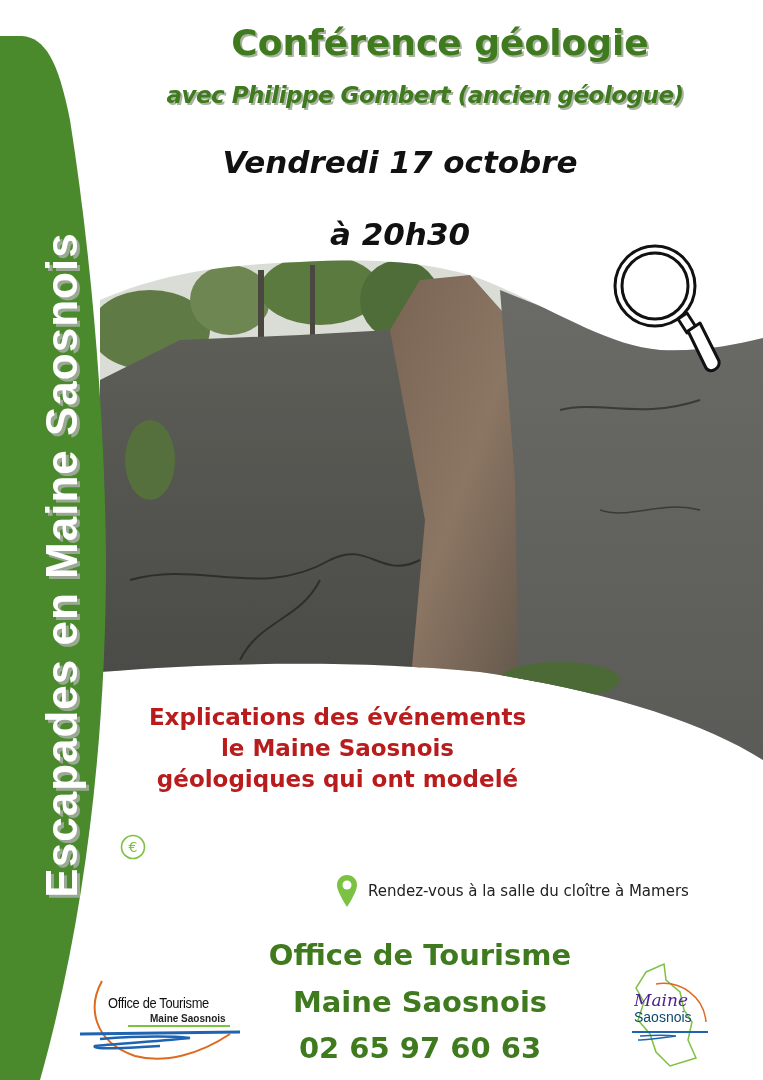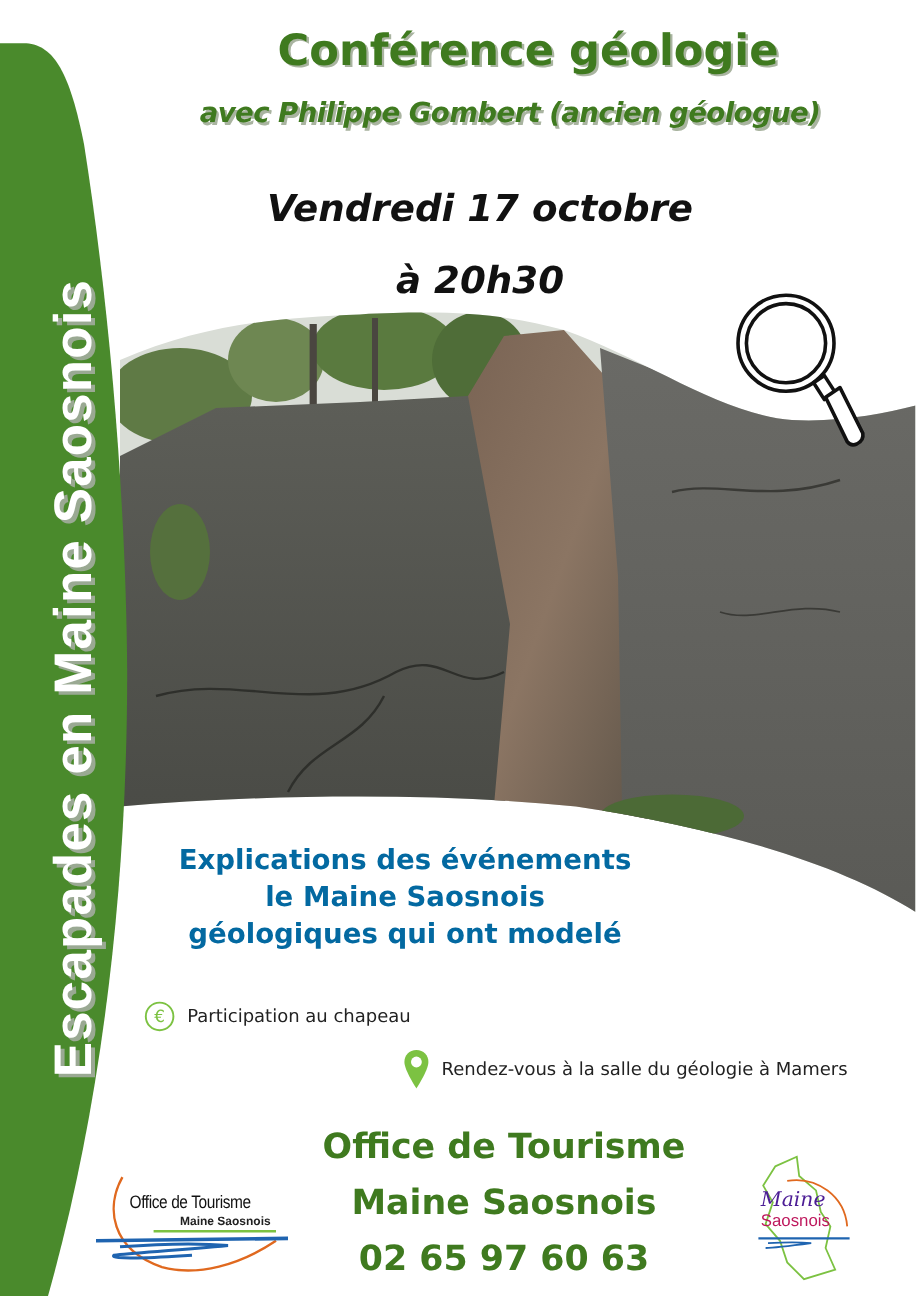--- a/index.html
+++ b/index.html
@@ -29,28 +29,28 @@
       position: absolute; left: 60px; width: 730px; text-align: center; top: 82px;
       font-family: "DejaVu Sans", sans-serif; font-weight: bold; font-style: italic;
       font-size: 23px; color: #3f7a1f; letter-spacing: -0.5px;
       text-shadow: 2px 2px 0 #a9b4a0;
     }
     .date {
       position: absolute; left: 100px; width: 600px; text-align: center;
       font-family: "DejaVu Sans", sans-serif; font-weight: bold; font-style: italic;
       color: #111111; font-size: 31px;
     }
-    .date.l1 { top: 156px; font-style: italic; }
+    .date.l1 { top: 144px; font-style: italic; }
     .date.l2 { top: 216px; }
     .photo-wrap { position: absolute; left: 0; top: 0; width: 763px; height: 1080px; }
     .magnifier { position: absolute; left: 612px; top: 243px; width: 112px; height: 135px; }
     .desc {
       position: absolute; left: 100px; width: 475px; text-align: center; top: 702px;
       font-family: "DejaVu Sans", sans-serif; font-weight: bold;
-      font-size: 23px; line-height: 31px; color: #0369a1;
+      font-size: 23px; line-height: 31px; color: #b91c1c;
     }
     .info {
       position: absolute; display: flex; align-items: center;
       font-family: "DejaVu Sans", sans-serif; font-size: 15px; color: #222222;
     }
     .info.price { left: 120px; top: 834px; }
     .info.place { left: 336px; top: 874px; }
     .info .ico { margin-right: 10px; display: inline-flex; }
     .office {
       position: absolute; left: 230px; width: 380px; text-align: center;
@@ -70,21 +70,21 @@
       position: absolute; left: 70px; top: 37px;
       font-family: "Liberation Sans", sans-serif; font-size: 10px; font-weight: bold; color: #222;
     }
     .logo-right { position: absolute; left: 626px; top: 962px; width: 84px; height: 106px; }
     .logo-right .m {
       position: absolute; left: 8px; top: 28px;
       font-family: "DejaVu Serif", serif; font-style: italic; font-size: 17px; color: #4c1d95;
     }
     .logo-right .s {
       position: absolute; left: 8px; top: 47px;
-      font-family: "Liberation Sans", sans-serif; font-size: 14px; color: #be185d;
+      font-family: "Liberation Sans", sans-serif; font-size: 14px; color: #0c4a6e;
     }
   </style>
 </head>
 <body>
 
 <div class="photo-wrap">
   <svg width="763" height="1080" viewBox="0 0 763 1080" xmlns="http://www.w3.org/2000/svg">
     <defs>
       <clipPath id="photoClip">
         <path d="M100,300 C170,270 230,265 300,262 C380,258 420,262 470,275 C540,300 600,345 660,350 C700,352 735,345 763,338 L763,760 C700,720 600,690 480,672 C360,660 220,662 100,672 Z"></path>
@@ -153,30 +153,29 @@
   <div>géologiques qui ont modelé</div>
 </div>
 
 <div class="info price">
   <span class="ico">
     <svg width="26" height="26" viewBox="0 0 26 26">
         <circle cx="13" cy="13" r="11.5" fill="none" stroke="#7cc242" stroke-width="1.6"></circle>
         <text x="13" y="18" text-anchor="middle" font-size="14" fill="#7cc242" font-family="DejaVu Sans, sans-serif">€</text>
       </svg>
   </span>
-  <span>Participation au chapeau</span>
 </div>
 <div class="info place">
   <span class="ico">
     <svg width="22" height="34" viewBox="0 0 22 34">
         <path d="M11,1 C5,1 1,5.5 1,11 C1,18 11,33 11,33 C11,33 21,18 21,11 C21,5.5 17,1 11,1 Z" fill="#7cc242"></path>
         <circle cx="11" cy="11" r="4.5" fill="#ffffff"></circle>
       </svg>
   </span>
-  <span>Rendez-vous à la salle du géologie à Mamers</span>
+  <span>Rendez-vous à la salle du cloître à Mamers</span>
 </div>
 
 <div class="office l1">Office de Tourisme</div>
 <div class="office l2">Maine Saosnois</div>
 <div class="office l3">02 65 97 60 63</div>
 
 <div class="logo-left">
   <svg width="170" height="85" viewBox="0 0 170 85" style="position:absolute;left:0;top:0">
     <path d="M22,5 C8,30 12,65 55,80 C85,88 120,78 150,58" fill="none" stroke="#e0691f" stroke-width="2"></path>
     <line x1="48" y1="50" x2="150" y2="50" stroke="#7cc242" stroke-width="2"></line>

